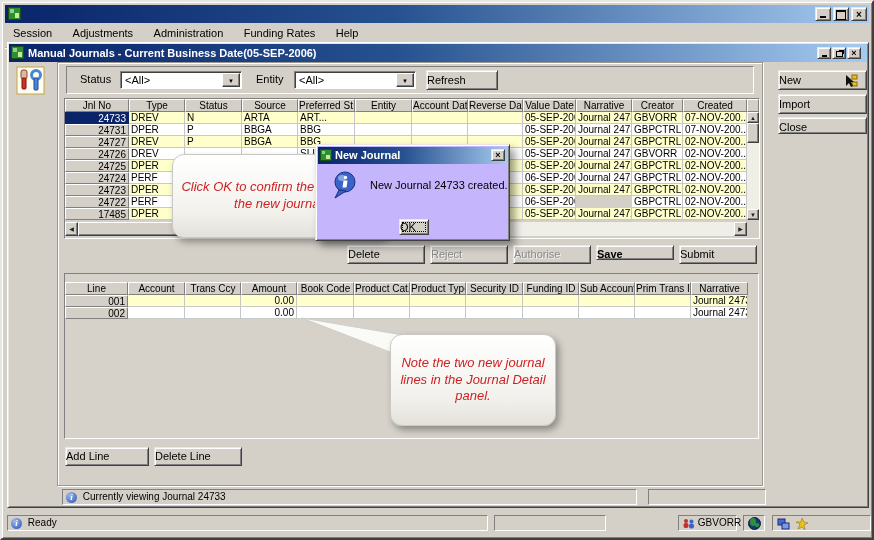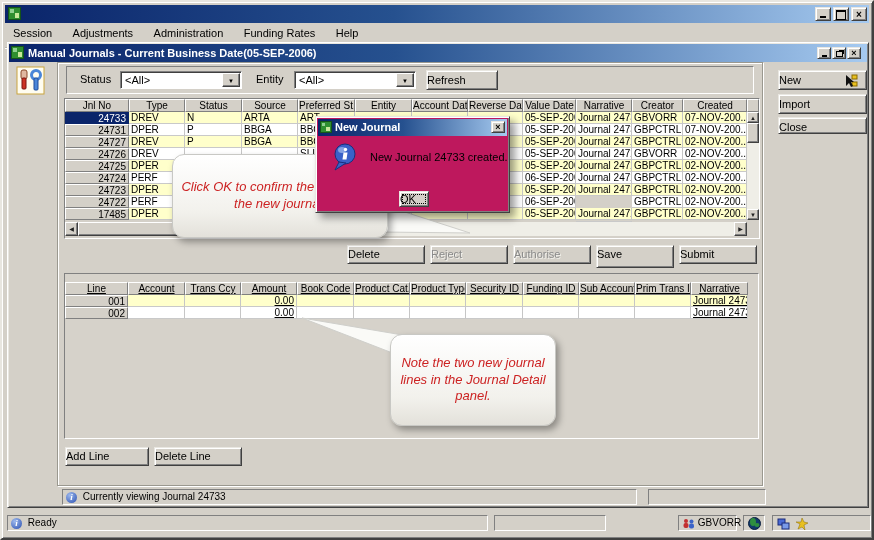--- a/index.html
+++ b/index.html
@@ -43,22 +43,22 @@
     box-shadow:inset -1px -1px 0 #808080;font-size:6px;color:#222;text-align:center;}
   .strack{background:#efeee7;}
   .sthumb{background:#d4d0c8;border:1px solid;border-color:#fff #404040 #404040 #fff;
     box-shadow:inset -1px -1px 0 #808080;}
   .sunken{border:1px solid;border-color:#808080 #fff #fff #808080;background:#d4d0c8;}
   .statustext{font-size:10px;line-height:14px;white-space:nowrap;}
   .callout{background:linear-gradient(180deg,#ffffff 0%,#f2f1ec 70%,#e3e1da 100%);
     border:1px solid #c8c8c4;border-radius:12px;box-shadow:3px 4px 7px rgba(0,0,0,0.35);
     color:#cc2222;font-style:italic;font-size:13px;line-height:1.3;text-align:center;
     display:flex;align-items:center;justify-content:center;padding:4px 8px;}
-  .dialog{background:#be185d;border:1px solid;border-color:#e9e7e1 #404040 #404040 #e9e7e1;
-    box-shadow:inset 1px 1px 0 #fff, inset -1px -1px 0 #808080, 5px 5px 8px rgba(0,0,0,0.4);}
+  .dialog{background:#c4b5fd;border:1px solid;border-color:#e9e7e1 #404040 #404040 #e9e7e1;
+    box-shadow:inset 1px 1px 0 #fff, inset -1px -1px 0 #808080, 5px 5px 8px rgba(0,0,0,0.4);margin-top:28px;}
   .mini-info{display:inline-block;width:11px;height:11px;border-radius:50%;
     background:radial-gradient(circle at 35% 30%,#9db9ee,#2a4fb0);color:#fff;
     font-family:"Liberation Serif",serif;font-style:italic;font-weight:bold;font-size:9px;
     line-height:11px;text-align:center;vertical-align:middle;}
 </style>
 </head>
 <body>
 
 <div class="screen">
 
@@ -269,25 +269,25 @@
   <div class="abs sbtn" style="left:745px;top:207px;width:12px;height:11px;line-height:10px;">▼</div>
 
   <div class="abs strack" style="left:63px;top:220px;width:682px;height:14px;"></div>
   <div class="abs sbtn" style="left:63px;top:220px;width:13px;height:14px;line-height:13px;">◀</div>
   <div class="abs sthumb" style="left:76px;top:220px;width:130px;height:14px;"></div>
   <div class="abs sbtn" style="left:732px;top:220px;width:13px;height:14px;line-height:13px;">▶</div>
 
   <div class="abs btn" style="left:345px;top:243px;width:78px;height:19px;line-height:17px;">Delete</div>
   <div class="abs btn disabled" style="left:428px;top:243px;width:78px;height:19px;line-height:17px;">Reject</div>
   <div class="abs btn disabled" style="left:511px;top:243px;width:78px;height:19px;line-height:17px;">Authorise</div>
-  <div class="abs btn" style="left:594px;top:243px;width:78px;height:23px;line-height:17px;">Save</div>
+  <div class="abs btn" style="left:594px;top:243px;width:78px;height:15px;line-height:17px;font-weight:bold;">Save</div>
   <div class="abs btn" style="left:677px;top:243px;width:78px;height:19px;line-height:17px;">Submit</div>
 
   <div class="abs" style="left:62px;top:271px;width:695px;height:166px;border:1px solid;border-color:#808080 #fff #fff #808080;background:#d6d2ca;"></div>
-  <div class="grid" style="left:63px;top:280px;width:683px;text-decoration:underline;">
+  <div class="grid" style="left:63px;top:280px;width:683px;">
       <div class="ghead">
         <div class="gh" style="width: 63px;">Line</div>
         <div class="gh" style="width: 57px;">Account</div>
         <div class="gh" style="width: 56px;">Trans Ccy</div>
         <div class="gh" style="width: 56px;">Amount</div>
         <div class="gh" style="width: 57px;">Book Code</div>
         <div class="gh" style="width: 56px;">Product Cat...</div>
         <div class="gh" style="width: 56px;">Product Type</div>
         <div class="gh" style="width: 57px;">Security ID</div>
         <div class="gh" style="width: 56px;">Funding ID</div>

